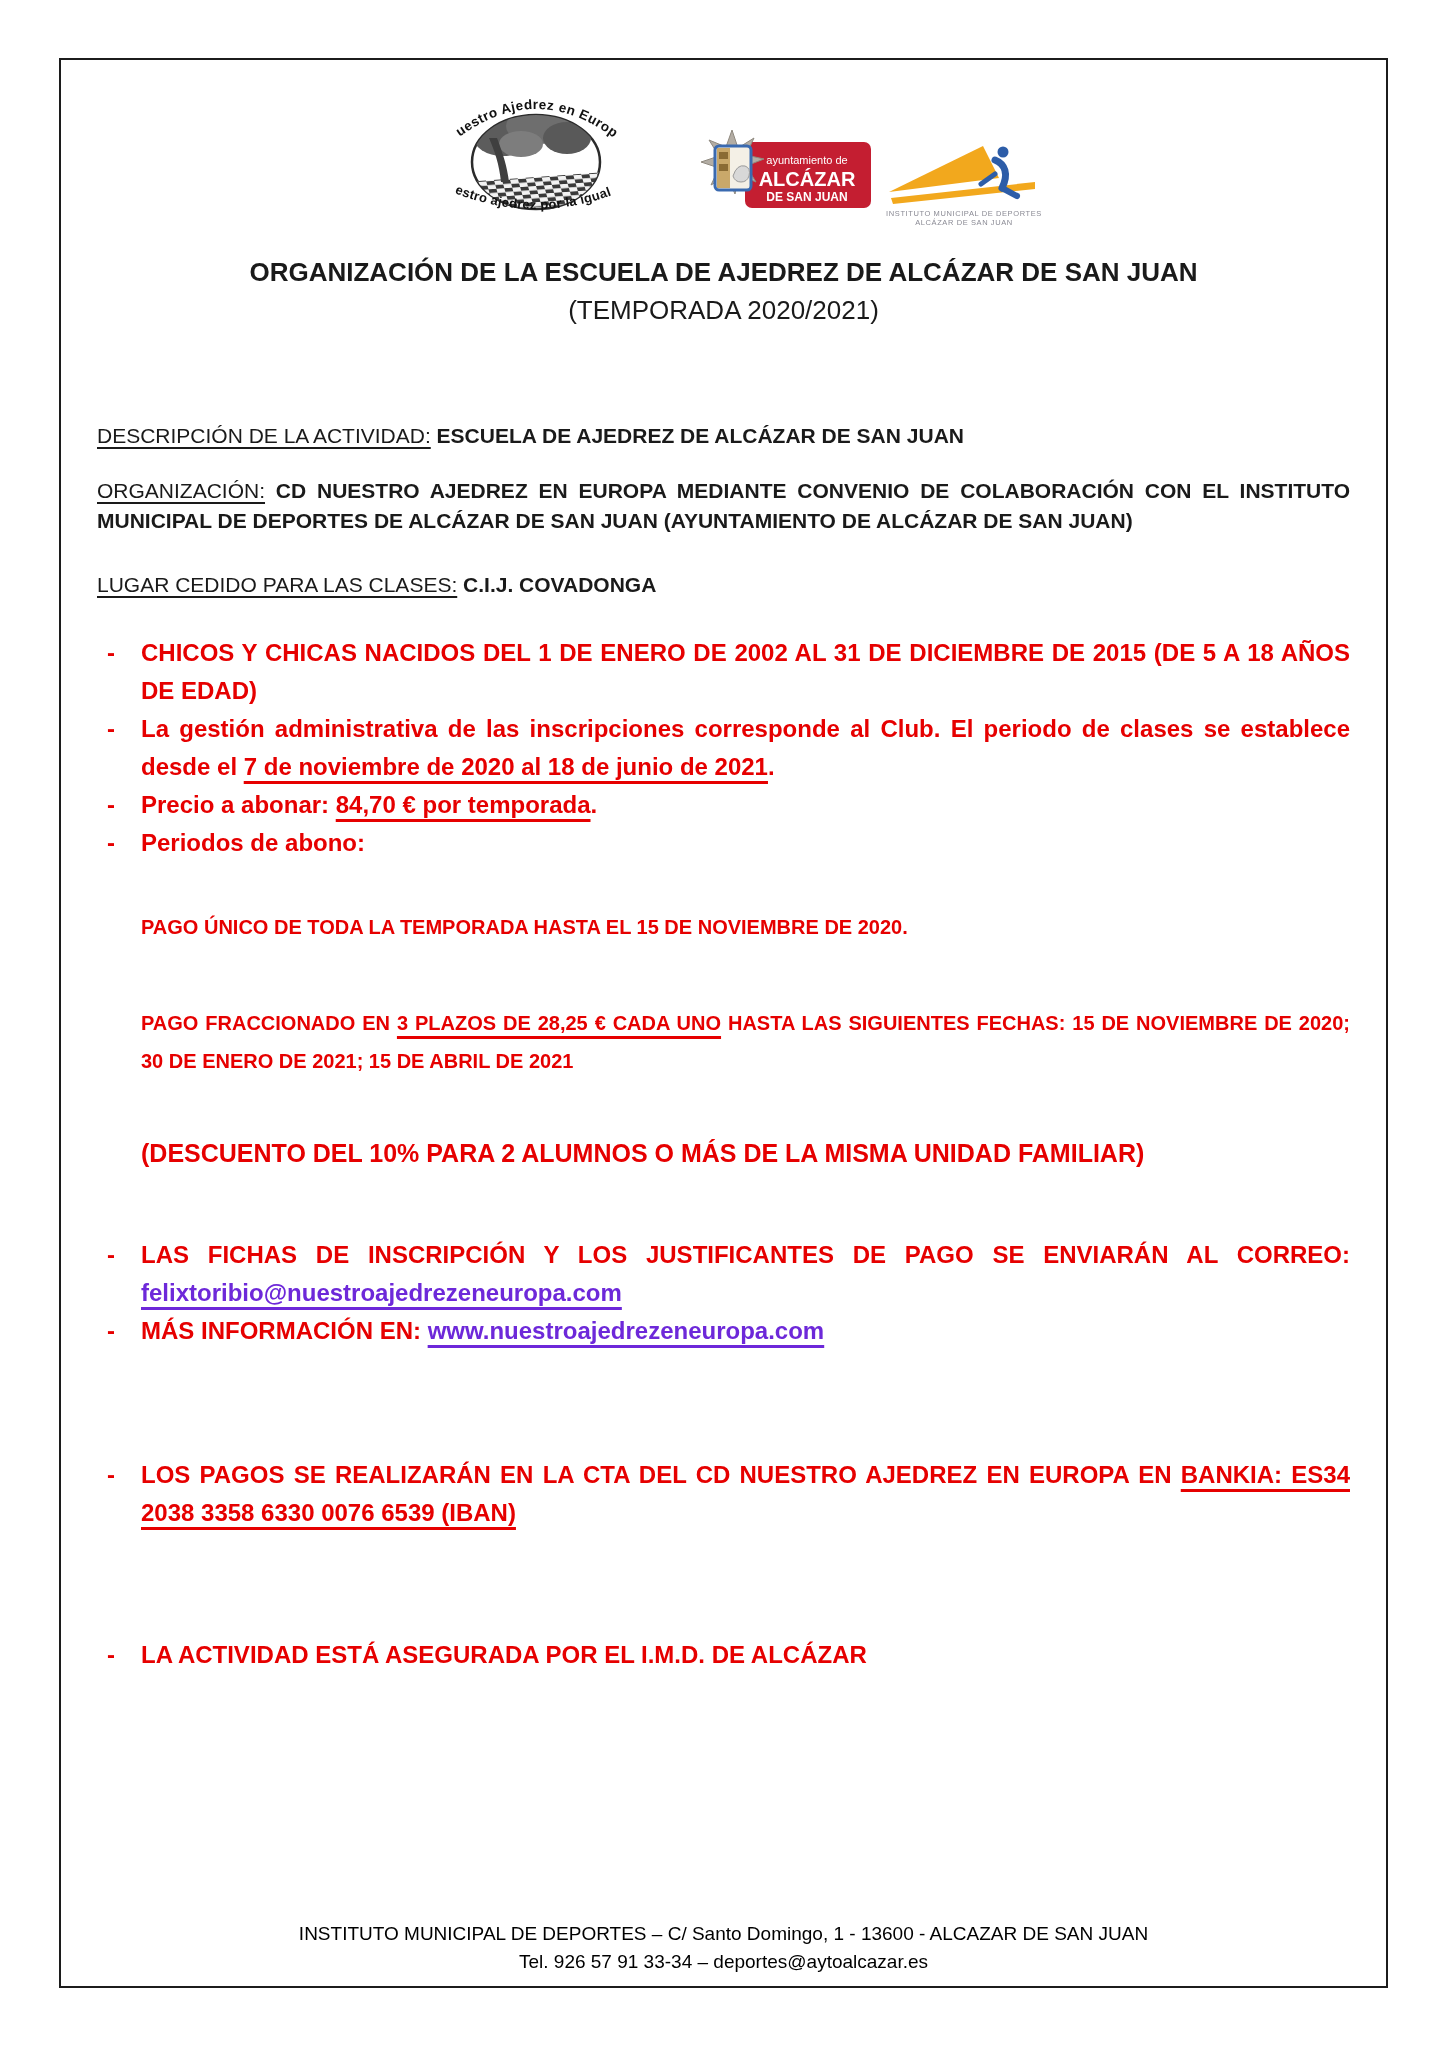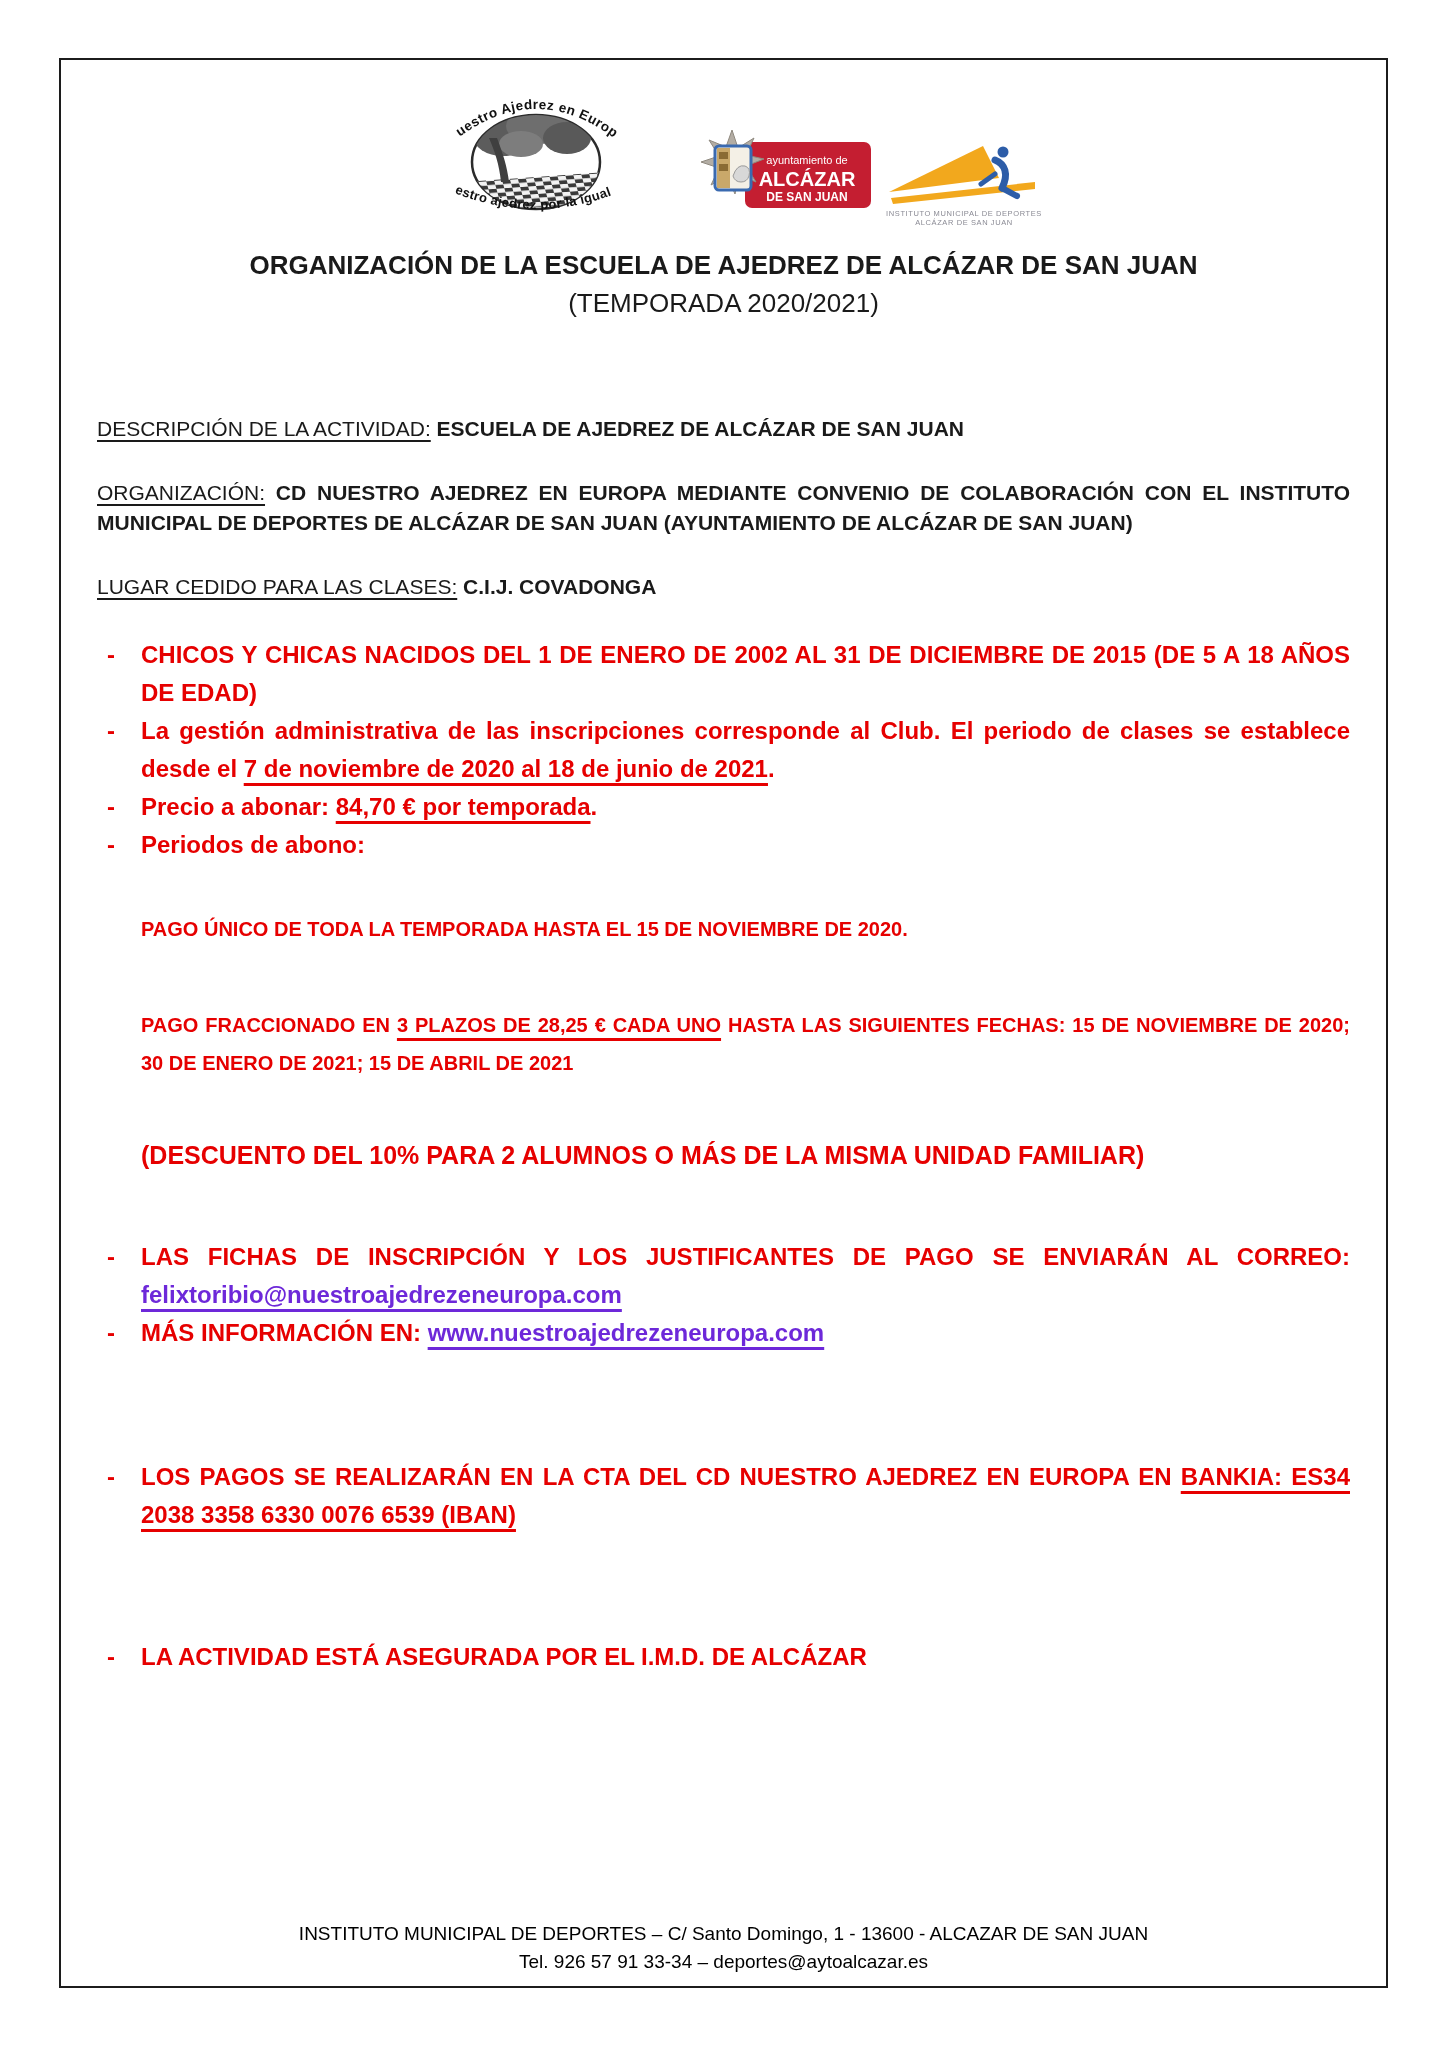--- a/index.html
+++ b/index.html
@@ -11,27 +11,27 @@
     position:absolute;left:59px;top:58px;width:1329px;height:1930px;
     border:2px solid #1c1c1c;box-sizing:border-box;background:#ffffff;
     padding:0 36px;
   }
   
   .logos{position:relative;height:162px;}
   .logo-club{position:absolute;left:346px;top:14px;width:186px;height:150px;}
   .logo-ayto{position:absolute;left:602px;top:68px;width:176px;height:92px;}
   .logo-imd{position:absolute;left:786px;top:74px;width:162px;height:92px;}
   
-  .title-block{text-align:center;margin-top:24px;line-height:38px;font-size:26px;}
+  .title-block{text-align:center;margin-top:31px;line-height:38px;font-size:26px;}
   .title-bold{font-weight:bold;}
   
   .body-text{font-size:21px;line-height:30px;}
   .sect{margin:0;text-align:justify;}
   .m-desc{margin-top:92px;}
-  .m-org{margin-top:34px;}
+  .m-org{margin-top:25px;}
   .m-lugar{margin-top:34px;}
   .m-cond{margin-top:34px;}
   .lbl{text-decoration:underline;text-decoration-thickness:2px;text-underline-offset:4px;}
   .val{font-weight:bold;}
   
   .red{color:#e60000;font-weight:bold;}
   .red-list{list-style:none;margin:34px 0 0 0;padding:0 0 0 44px;}
   .red-list li{position:relative;font-size:24px;line-height:38px;text-align:justify;}
   .dash{position:absolute;left:-34px;top:0;}
   .red-para{margin:0 0 0 44px;font-size:20px;line-height:38px;text-align:justify;}

